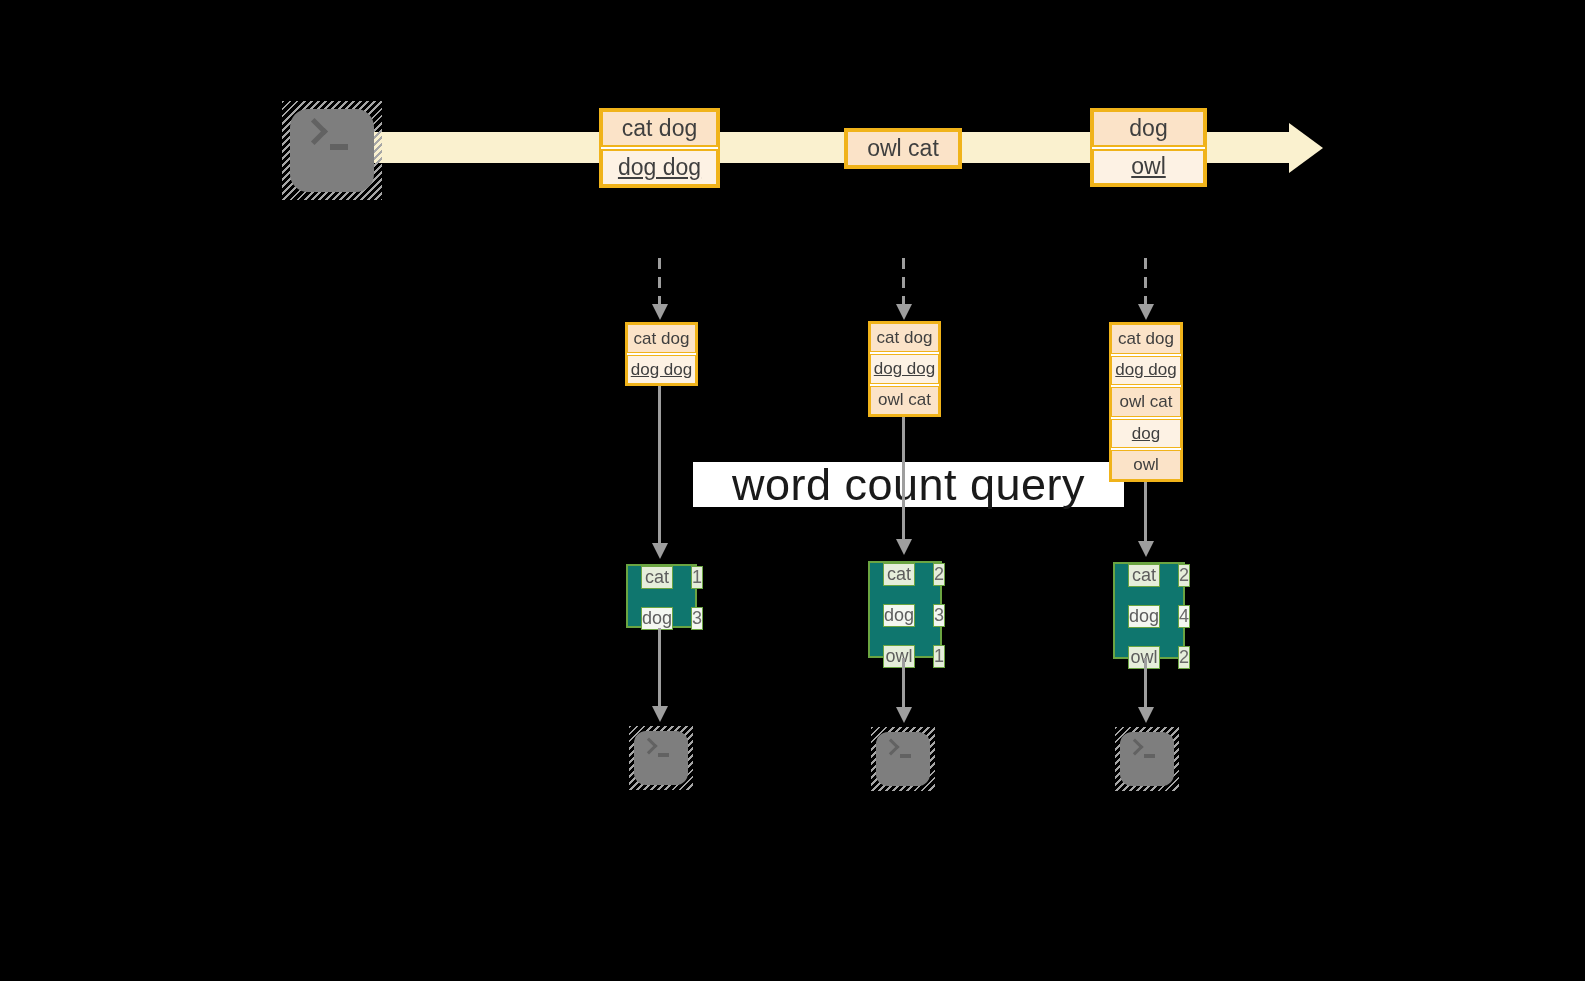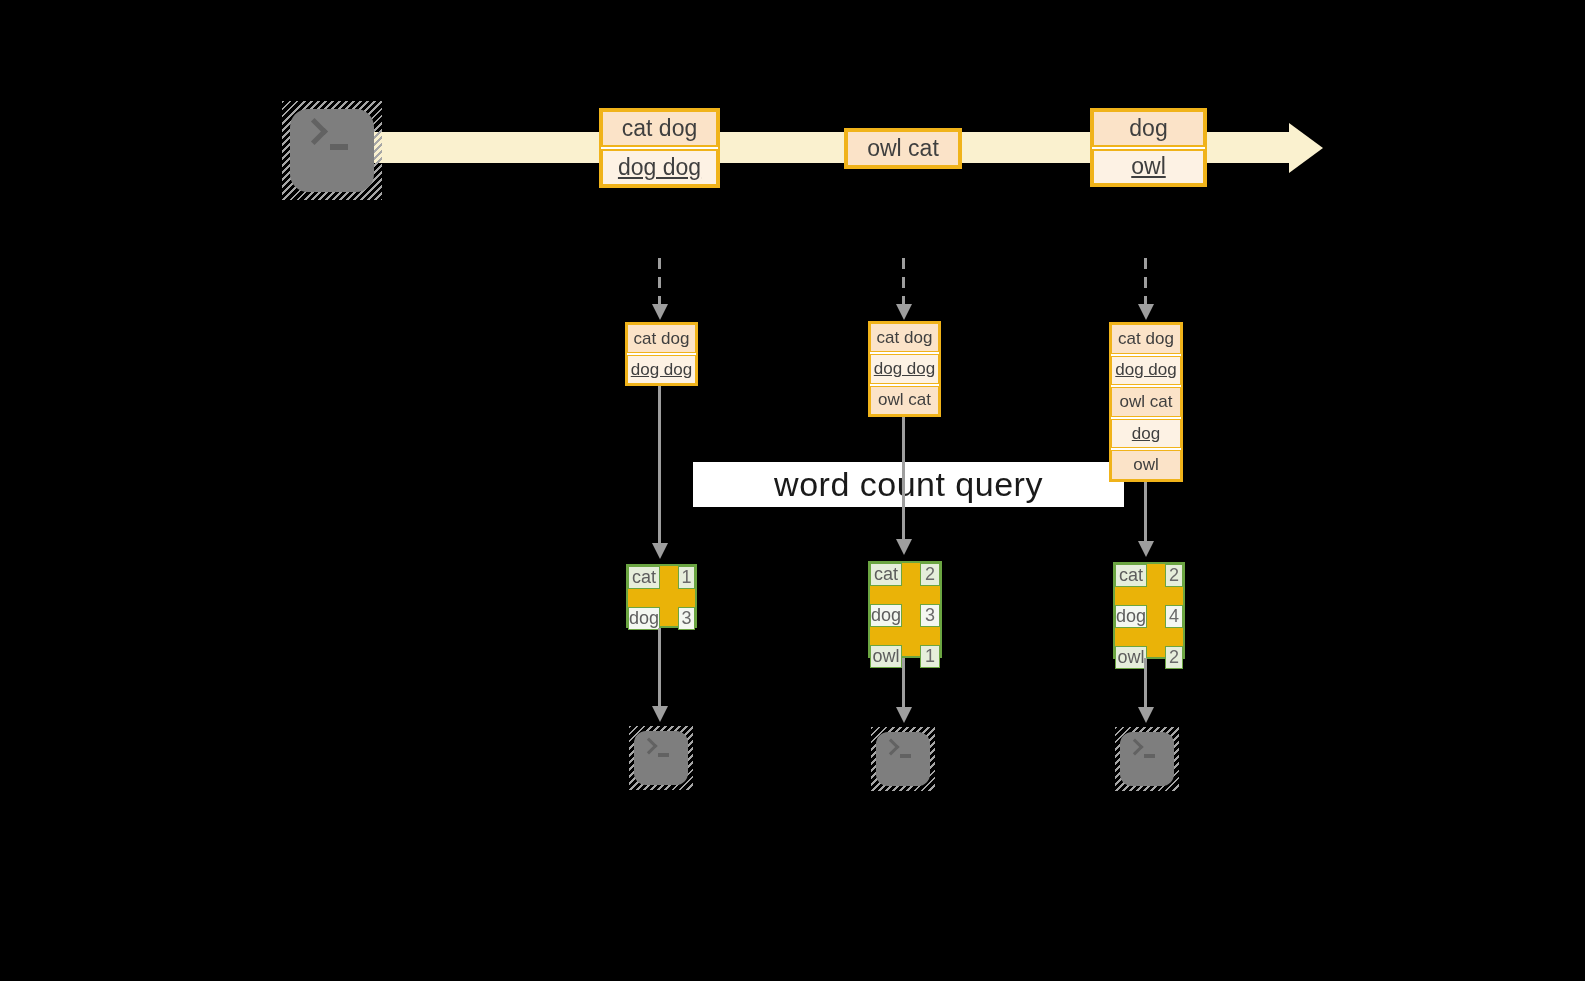--- a/index.html
+++ b/index.html
@@ -46,41 +46,41 @@
   .evbox{position:absolute;background:#fff;border:2px solid var(--orange);
     display:flex;flex-direction:column;gap:2px;z-index:3;box-sizing:border-box;}
   .evbox .row{flex:1;display:flex;align-items:center;justify-content:center;
     border:2px solid var(--orange);color:var(--txt);box-sizing:border-box;}
   .evbox.top .row{font-size:23px;}
   .evbox.mini .row{font-size:17px;border-width:1.5px;}
   .row.fa{background:var(--peach);}
   .row.fb{background:var(--creamrow);text-decoration:underline;}
 
   
-  .ctable{position:absolute;background:#eab308;border:2px solid var(--green);
-    display:grid;grid-template-columns:1.55fr 1fr;gap:18px;z-index:3;box-sizing:border-box;}
+  .ctable{position:absolute;background:#0f766e;border:2px solid var(--green);
+    display:grid;grid-template-columns:1.55fr 1fr;gap:18px;z-index:3;box-sizing:border-box;padding-left:13px;}
   .ctable .cell{display:flex;align-items:center;justify-content:center;
     border:1.5px solid var(--green);font-size:18px;box-sizing:border-box;}
   .cell.word{color:var(--gtxt);}
   .cell.num{color:#6a6a6a;}
   .cell.ga{background:var(--gcellA);}
   .cell.gb{background:var(--gcellB);}
 
   
   .dashline{position:absolute;width:3px;z-index:2;
     background:repeating-linear-gradient(to bottom,var(--conn) 0 11px,transparent 11px 19px);}
   .solidline{position:absolute;width:3px;background:var(--conn);z-index:4;}
   .ahead{position:absolute;width:0;height:0;z-index:4;
     border-left:8px solid transparent;border-right:8px solid transparent;
     border-top:16px solid var(--conn);}
 
   
   .band{position:absolute;left:693px;top:462px;width:431px;height:45px;background:#fff;
     display:flex;align-items:center;justify-content:center;z-index:2;}
-  .band span{font-size:34px;font-weight:300;color:#1a1a1a;letter-spacing:0.5px;}
+  .band span{font-size:45px;font-weight:300;color:#1a1a1a;letter-spacing:0.5px;}
 </style>
 </head>
 <body>
 
 <div class="canvas">
 
   <div class="band">
     <span>word count query</span>
   </div>
 

